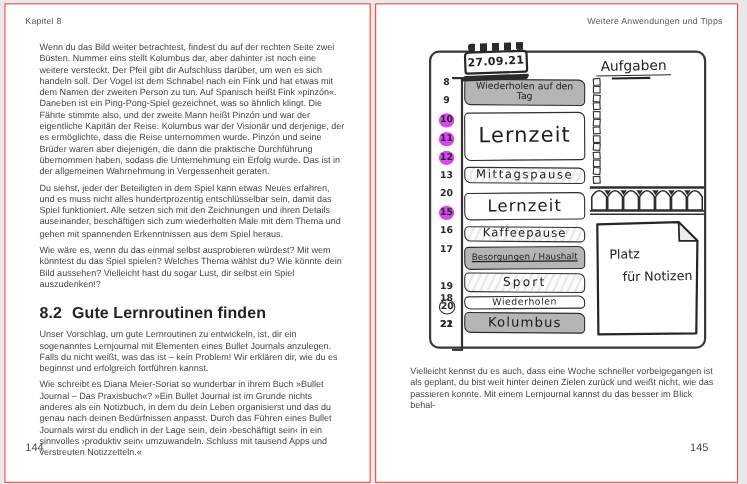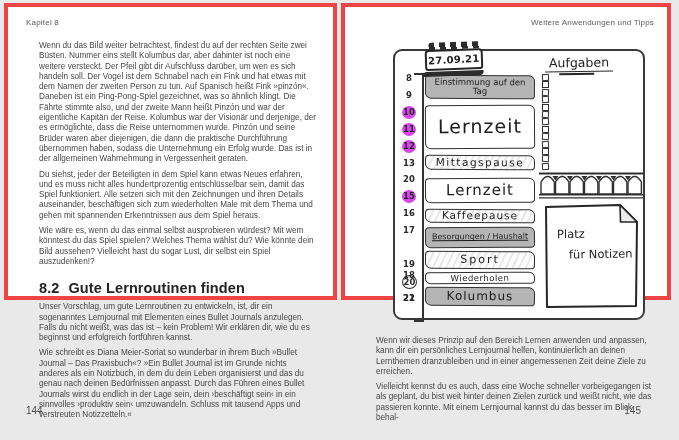--- a/index.html
+++ b/index.html
@@ -1,18 +1,18 @@
 <!DOCTYPE html>
 <html><head>
 <meta charset="utf-8">
 <style>
   html,body{margin:0;padding:0;}
   body{font-family:"Liberation Sans",sans-serif;}
   .stage{position:relative;width:679px;height:440px;background:#e9e9e9;overflow:hidden;}
-  .page{position:absolute;top:3px;height:297px;background:#ffffff;border:4px solid #ef4444;box-sizing:border-box;}
+  .page{position:absolute;top:3px;height:436px;background:#ffffff;border:1px solid #ef4444;box-sizing:border-box;}
   .page-left{left:4px;width:333px;}
   .page-right{left:341px;width:330px;}
 
   .running-header{position:absolute;top:11px;font-size:8px;color:#5a5a5a;letter-spacing:0.2px;}
   .rh-left{left:18px;}
   .rh-right{right:13px;}
 
   .page-number{position:absolute;top:398px;font-size:10px;color:#4a4a4a;}
   .pn-left{left:18px;}
   .pn-right{right:26px;}
@@ -117,21 +117,21 @@
           <div class="hour" style="top: 206.9px;">19</div>
           <div class="hour ring" style="top: 223.8px;">20</div>
           <div class="hour" style="top: 240.7px;">21</div>
           <div class="hour" style="top: 241px;">22</div>
         </div>
       <div class="axis-line"></div>
       <div class="axis-tick tick-top"></div>
       <div class="axis-tick tick-bottom"></div>
 
       <div id="sched">
-          <div class="sched s-solid" style="top: 24px; height: 24px; font-size: 8.5px; letter-spacing: 0px; transform: rotate(0.4deg);">Einstimmung auf den Tag</div>
+          <div class="sched s-solid" style="top: 24px; height: 24px; font-size: 8.5px; letter-spacing: 0px; transform: rotate(0.4deg);">Wiederholen auf den Tag</div>
           <div class="sched s-plain" style="top: 54px; height: 44px; font-size: 19px; letter-spacing: 1px; transform: rotate(-0.4deg);">Lernzeit</div>
           <div class="sched s-hatched" style="top: 104px; height: 15px; font-size: 10.5px; letter-spacing: 1.5px; transform: rotate(0.4deg);">Mittagspause</div>
           <div class="sched s-plain" style="top: 127px; height: 25px; font-size: 15px; letter-spacing: 1px; transform: rotate(-0.4deg);">Lernzeit</div>
           <div class="sched s-hatched" style="top: 158px; height: 14px; font-size: 10.5px; letter-spacing: 1px; transform: rotate(0.4deg);">Kaffeepause</div>
           <div class="sched s-solid" style="top: 176px; height: 21px; font-size: 8px; letter-spacing: 0px; transform: rotate(-0.4deg); text-decoration: underline;">Besorgungen / Haushalt</div>
           <div class="sched s-hatched" style="top: 200px; height: 18px; font-size: 11px; letter-spacing: 2px; transform: rotate(0.4deg);">Sport</div>
           <div class="sched s-plain" style="top: 221px; height: 12px; font-size: 8.5px; letter-spacing: 0.5px; transform: rotate(-0.4deg);">Wiederholen</div>
           <div class="sched s-solid" style="top: 236px; height: 19px; font-size: 12px; letter-spacing: 1px; transform: rotate(0.4deg);">Kolumbus</div>
         </div>
       <div id="cbs">
@@ -173,19 +173,18 @@
         <svg width="96" height="106" viewBox="0 0 96 106">
           <path d="M3,4 L77,2 L94,19 L93,103 L4,104 Z" fill="#ffffff" stroke="#262626" stroke-width="2" stroke-linejoin="round"></path>
           <path d="M77,2 L77.5,19 L94,19 Z" fill="#ededed" stroke="#262626" stroke-width="1.6" stroke-linejoin="round"></path>
         </svg>
         <div class="note-l1 hw">Platz</div>
         <div class="note-l2 hw">für Notizen</div>
       </div>
     </div>
 
     <div class="rp-text">
-        <p class="para">Wenn wir dieses Prinzip auf den Bereich Lernen anwenden und anpassen, kann dir ein persönliches Lernjournal helfen, kontinuierlich an deinen Lernthemen dranzubleiben und in einer angemessenen Zeit deine Ziele zu erreichen.</p>
         <p class="para">Vielleicht kennst du es auch, dass eine Woche schneller vorbeigegangen ist als geplant, du bist weit hinter deinen Zielen zurück und weißt nicht, wie das passieren konnte. Mit einem Lernjournal kannst du das besser im Blick behal-</p>
       </div>
 
     <div class="page-number pn-right">145</div>
   </div>
 </div>
 
 </body></html>

